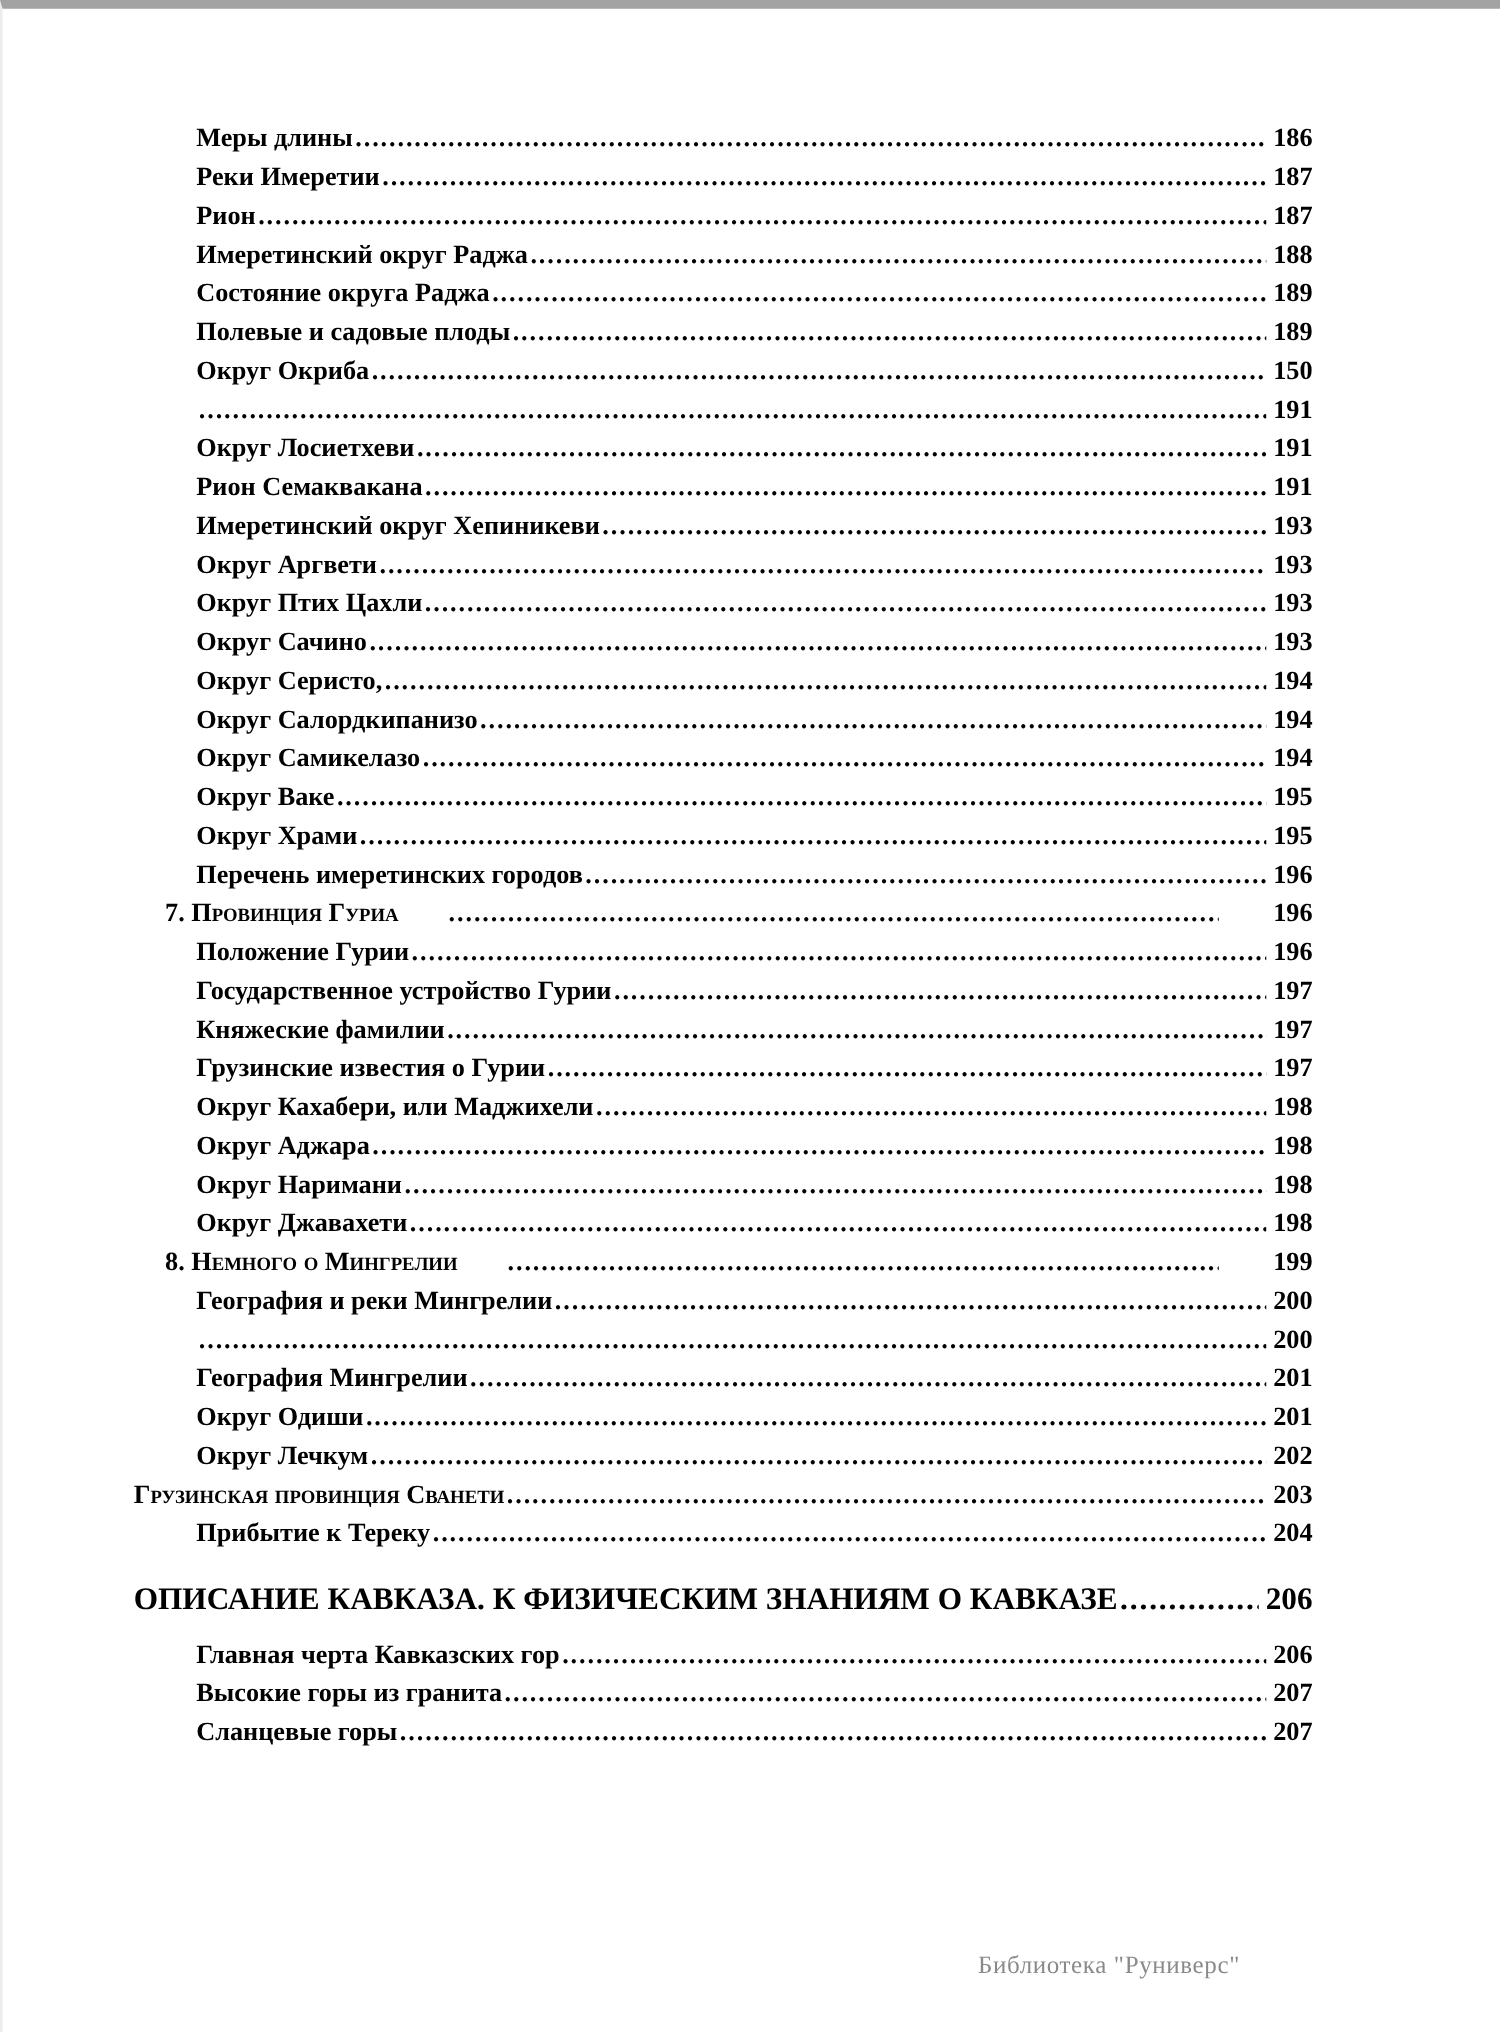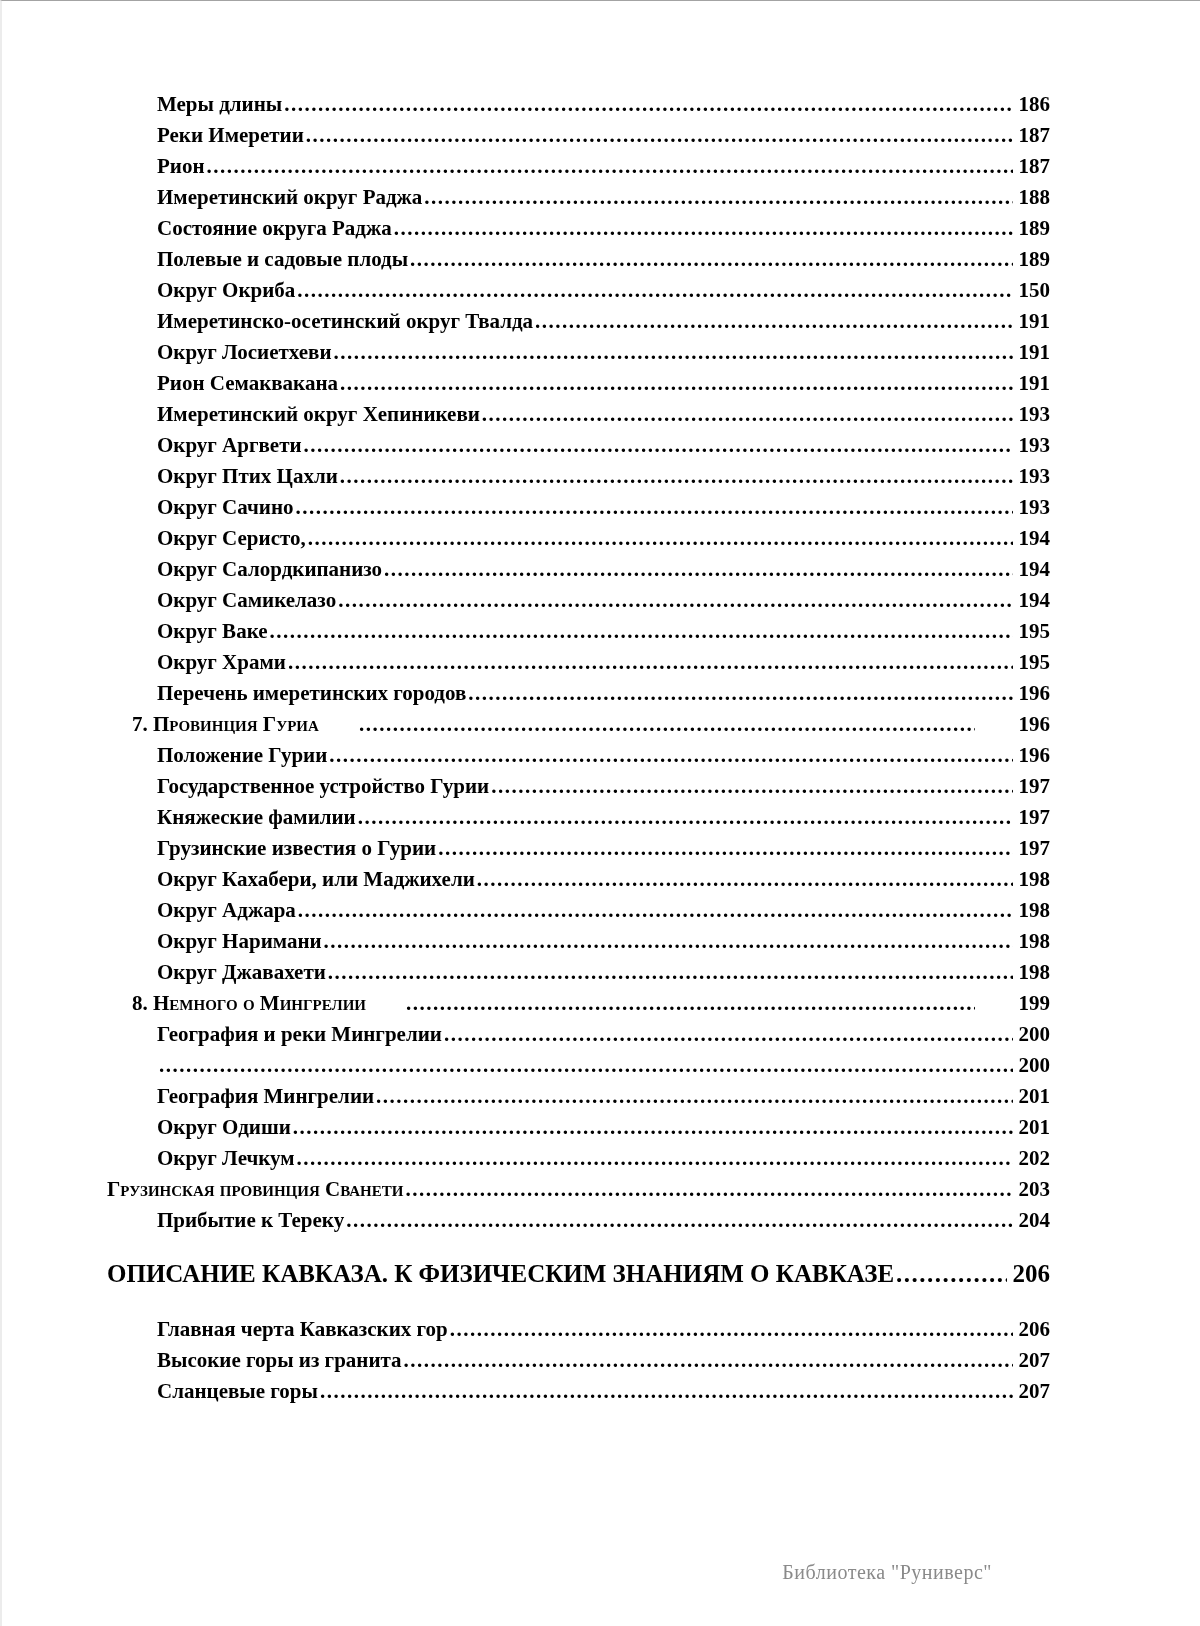--- a/index.html
+++ b/index.html
@@ -6,21 +6,21 @@
   html, body { background: #ffffff; }
   .page {
     position: relative;
     width: 1200px;
     height: 1626px;
     background: #ffffff;
     font-family: "Liberation Serif", serif;
     color: #000000;
     overflow: hidden;
     border-left: 2px solid #ececec;
-    border-top: 1px solid #a3a3a3;
+    border-top: 7px solid #a3a3a3;
   }
   .toc {
     position: absolute;
     left: 105px;
     top: 88px;
     width: 943px;
   }
   .entry {
     display: flex;
     align-items: baseline;
@@ -43,21 +43,21 @@
   .entry .page-num {
     white-space: nowrap;
     padding-left: 6px;
     font-family: Liberation Serif, serif;
   }
   .level-sub { padding-left: 50px; }
   .level-num { padding-left: 25px; gap: 38px; }
   .level-num .label, .level-section .label { font-variant: small-caps; }
   .level-chapter {
     font-size: 25px;
-    margin: 22px 0 25px 0;
+    margin: 22px 0 13px 0;
   }
   .footer {
     position: absolute;
     right: 208px;
     bottom: 42px;
     font-size: 20px;
     font-weight: normal;
     color: #8a8a8a;
     letter-spacing: 0.5px;
   }
@@ -97,21 +97,20 @@
       <span class="label">Полевые и садовые плоды</span>
       <span class="dots"></span>
       <span class="page-num">189</span>
     </div>
       <div class="entry level-sub">
       <span class="label">Округ Окриба</span>
       <span class="dots"></span>
       <span class="page-num">150</span>
     </div>
       <div class="entry level-sub">
-      <span class="label">Имеретинско-осетинский округ Твалда</span>
       <span class="dots"></span>
       <span class="page-num">191</span>
     </div>
       <div class="entry level-sub">
       <span class="label">Округ Лосиетхеви</span>
       <span class="dots"></span>
       <span class="page-num">191</span>
     </div>
       <div class="entry level-sub">
       <span class="label">Рион Семаквакана</span>

